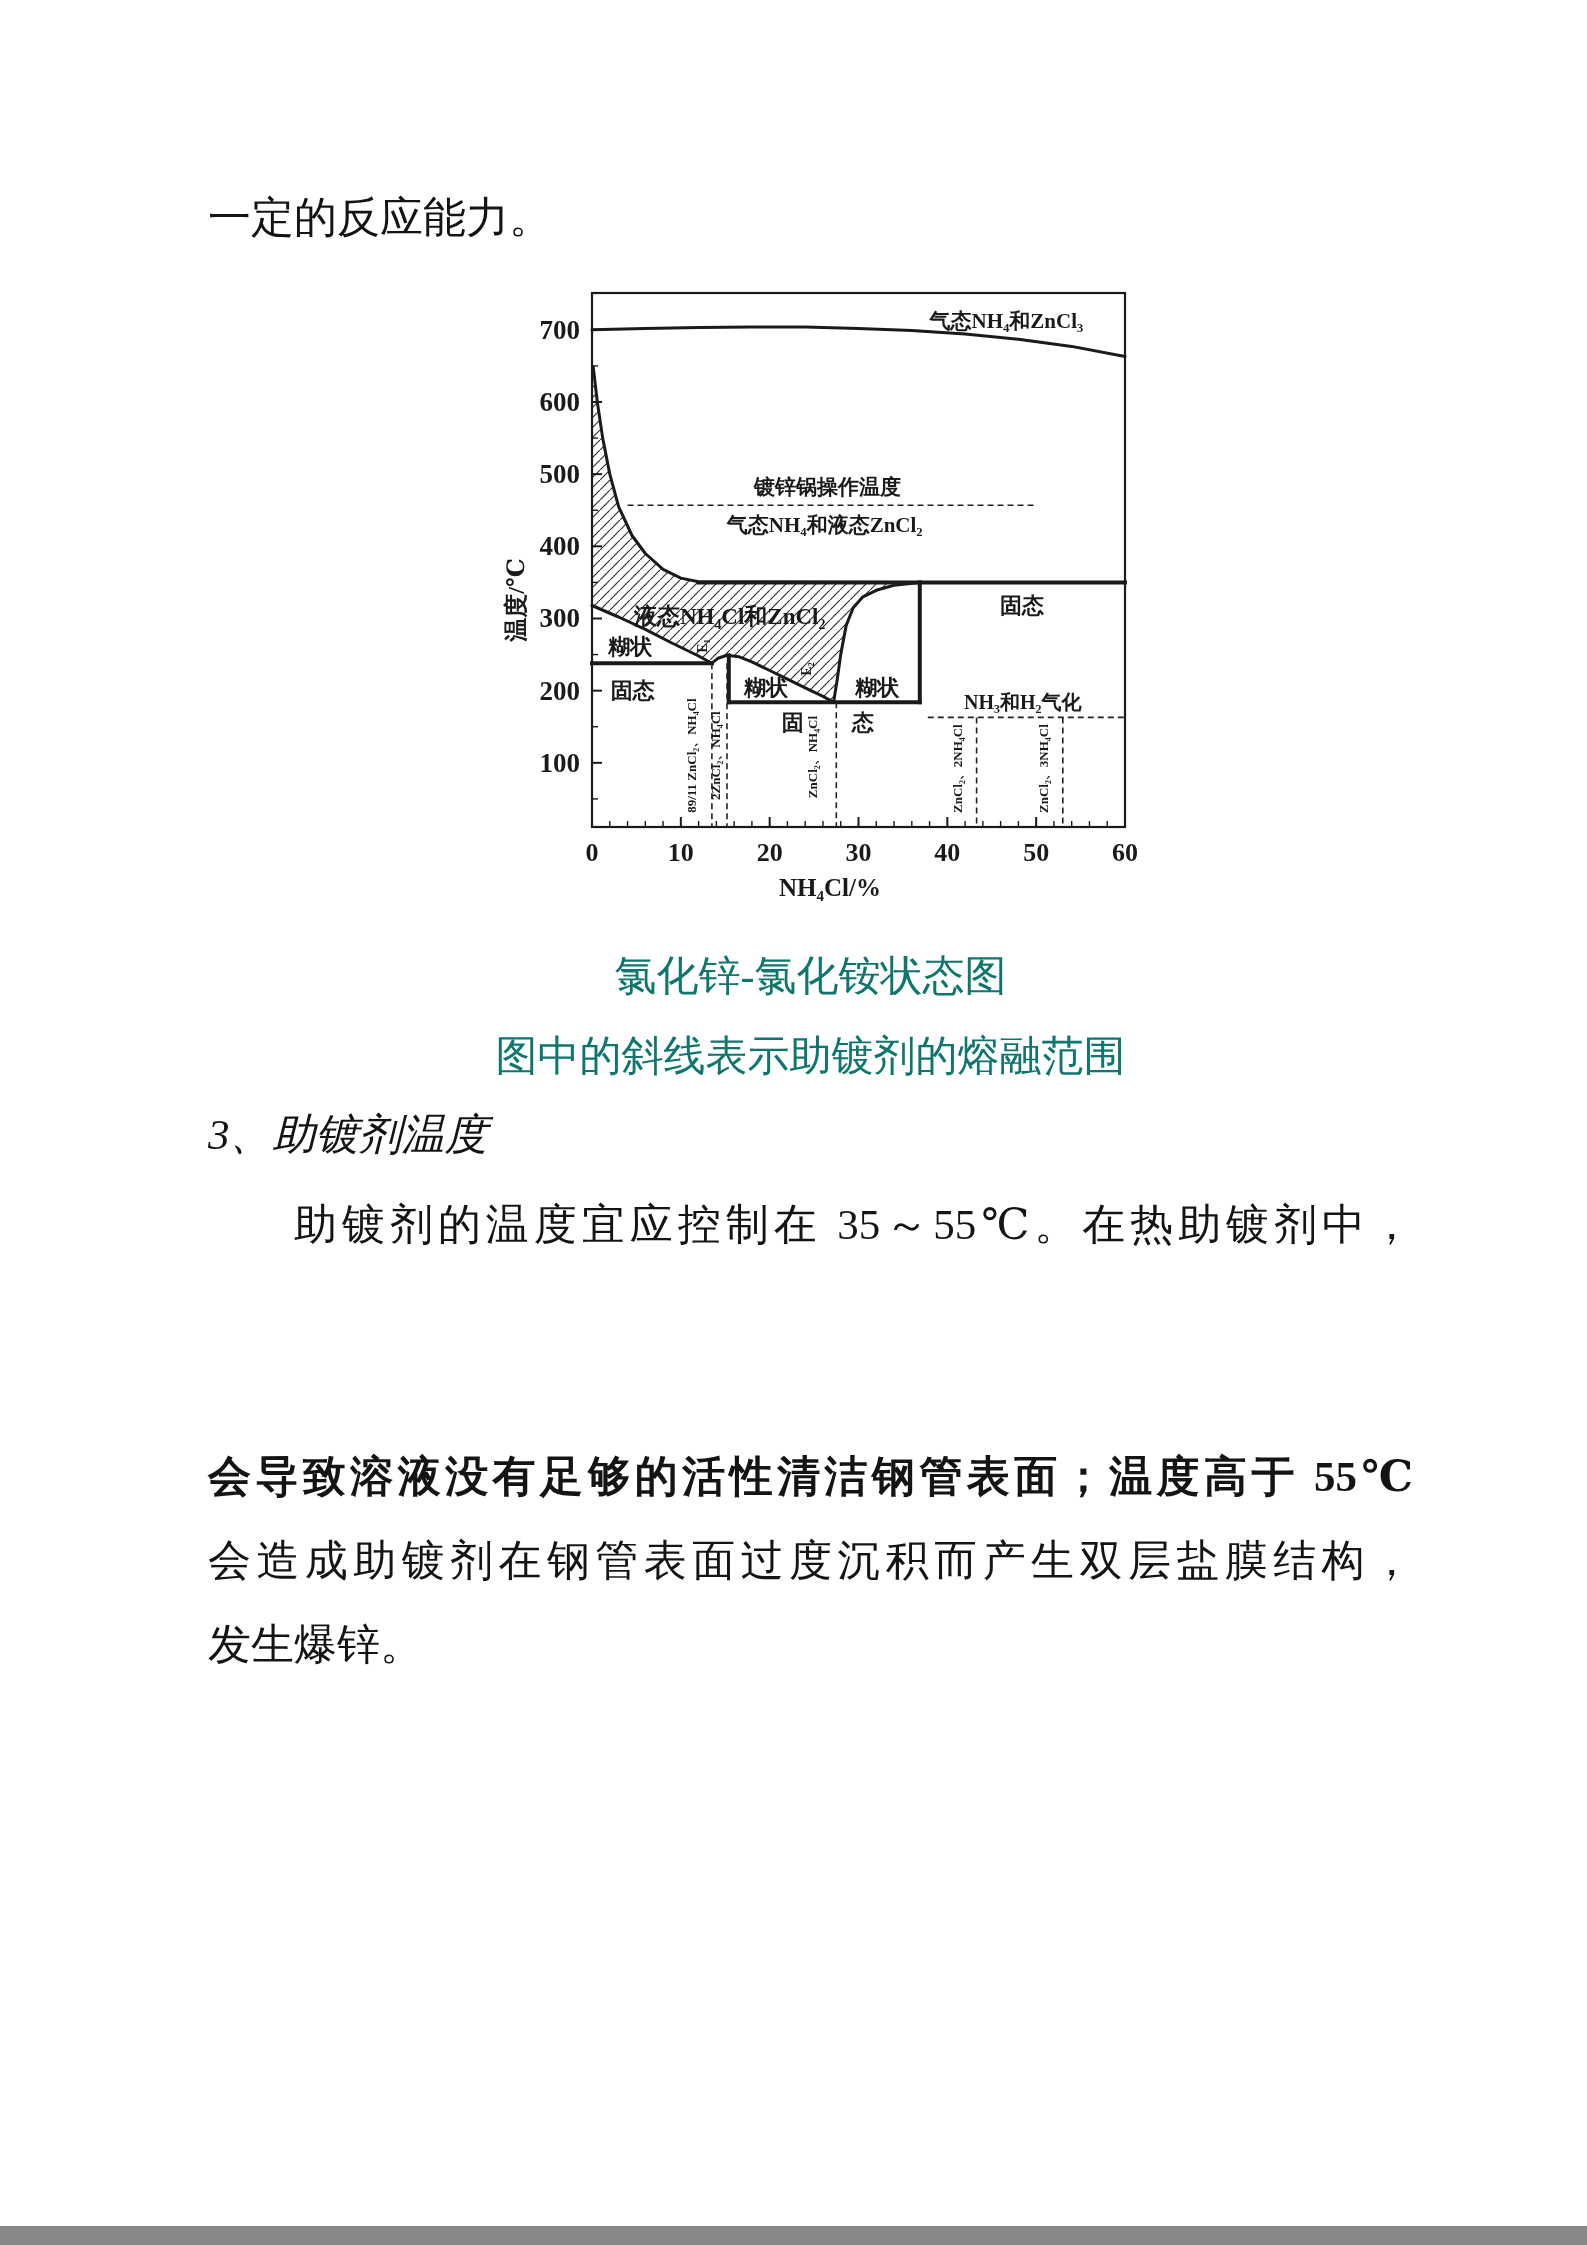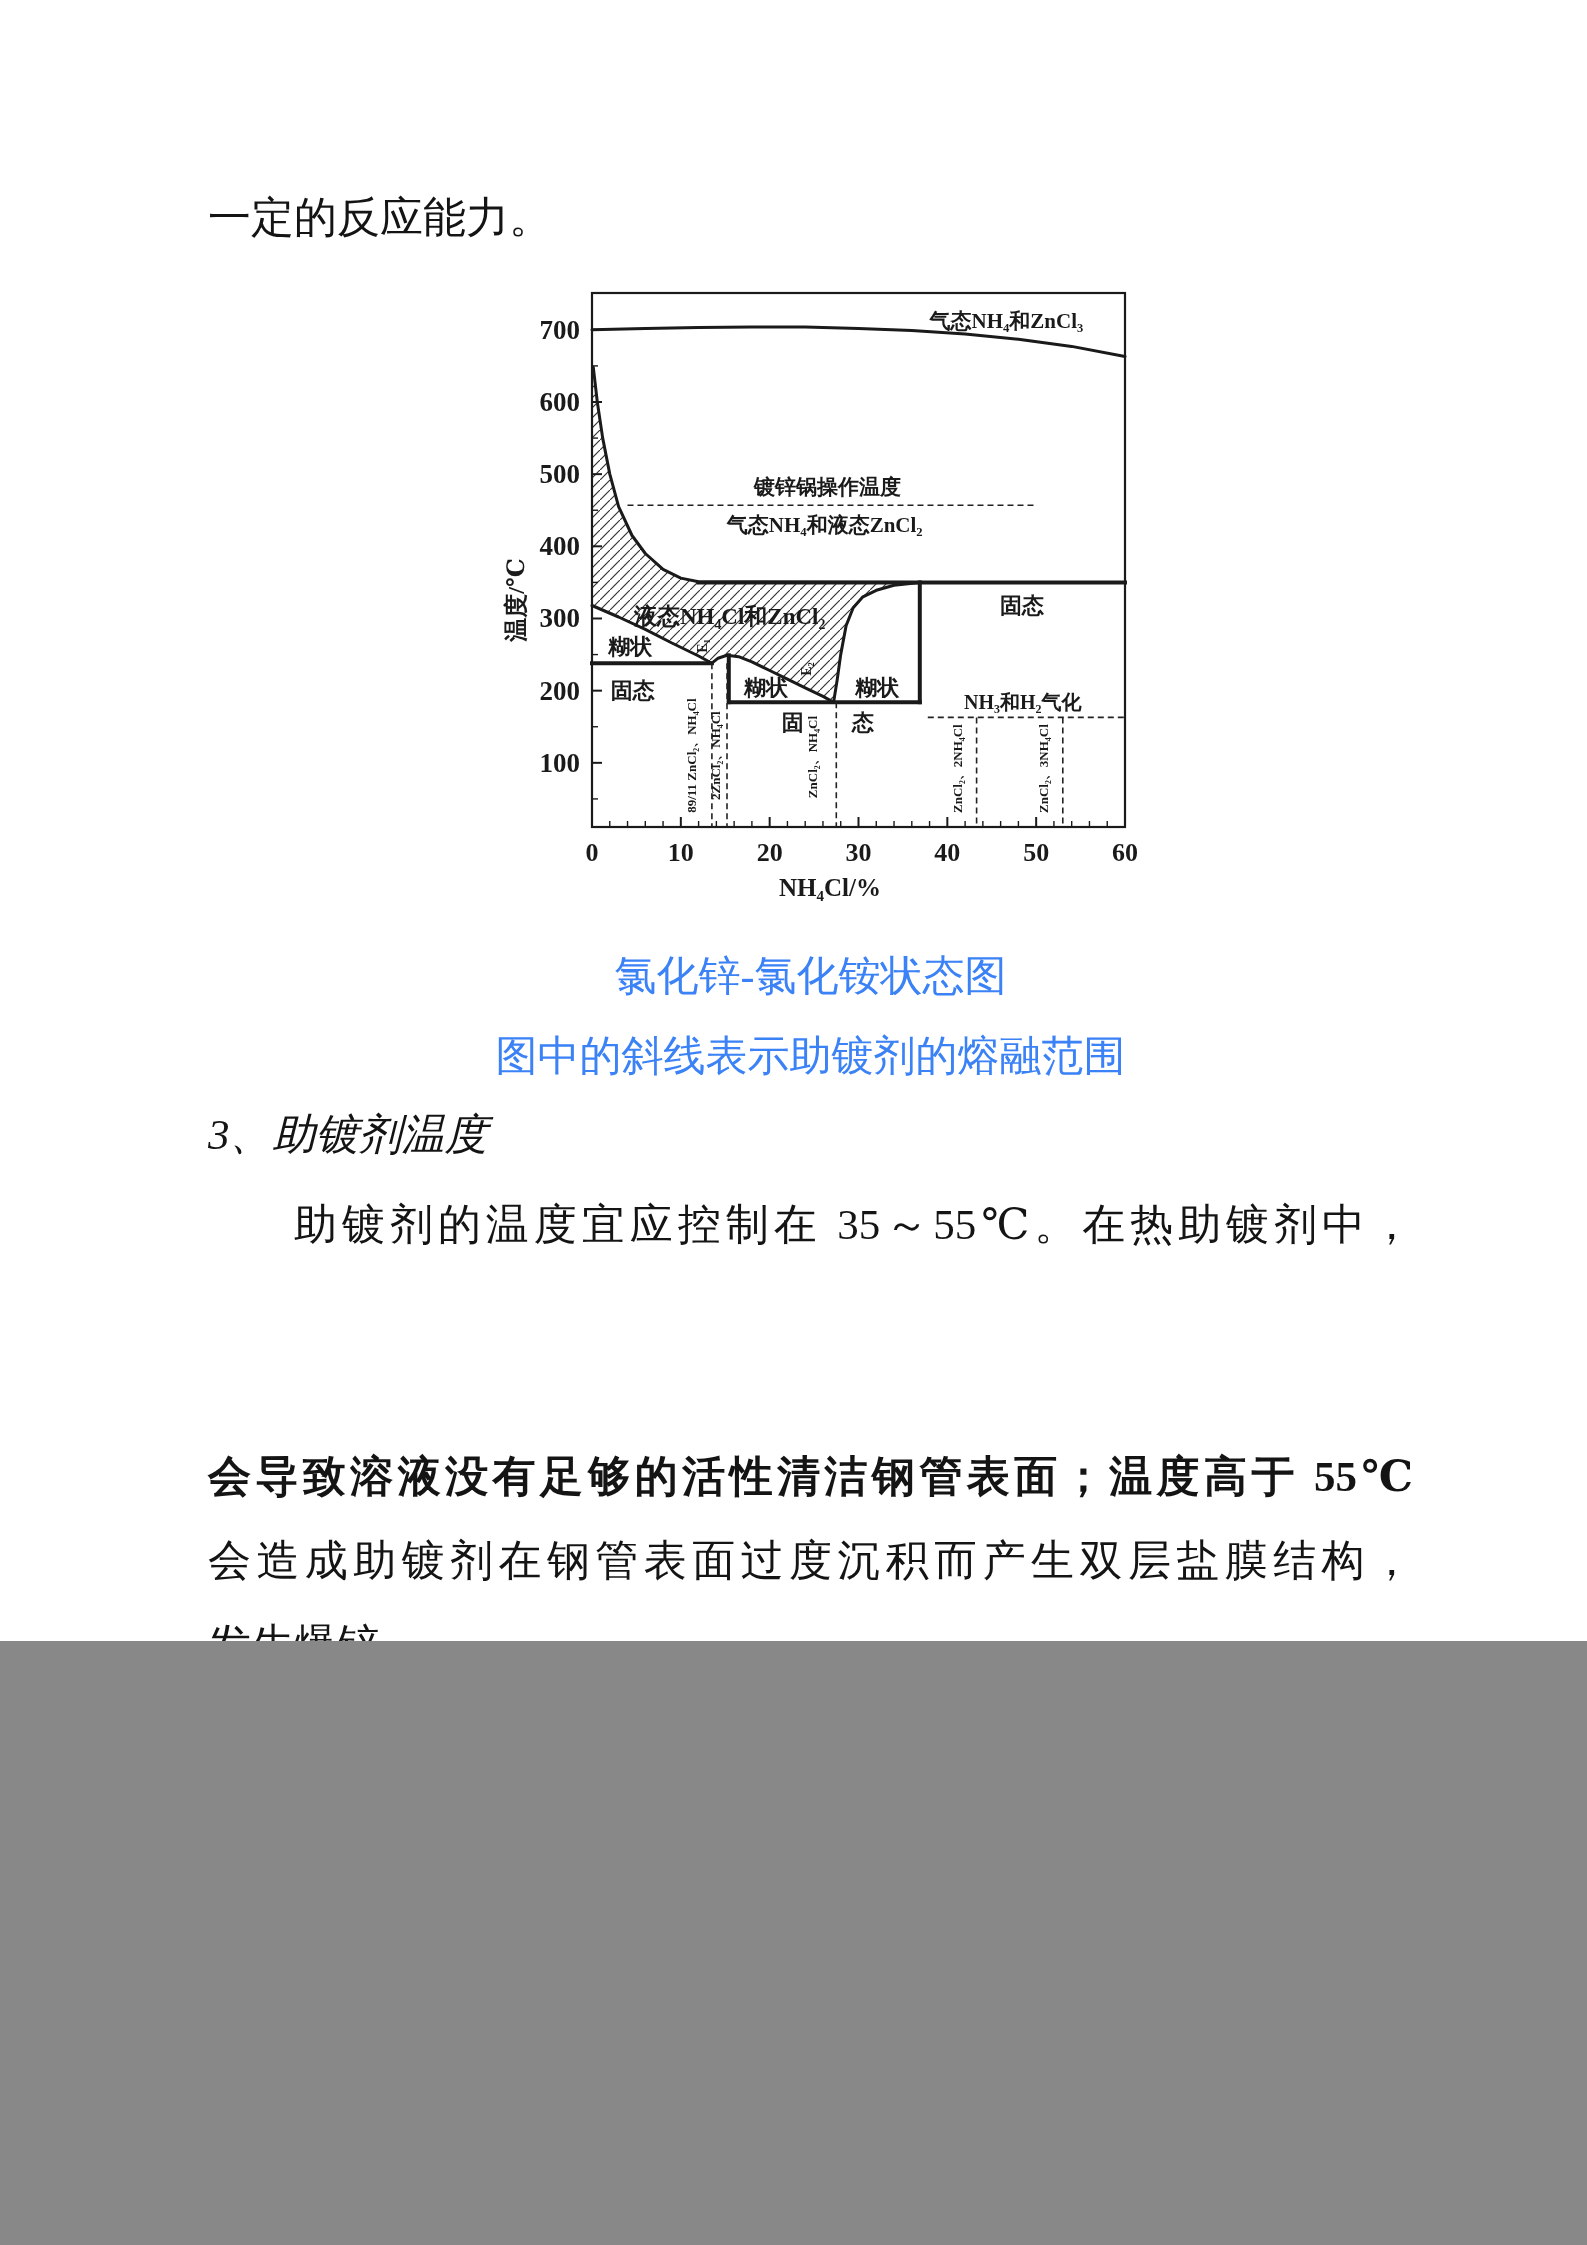--- a/index.html
+++ b/index.html
@@ -1,18 +1,18 @@
 <!DOCTYPE html>
 <html><head>
 <meta charset="utf-8">
 <style>
   html,body{margin:0;padding:0;background:#888;}
   .page{
     position:relative;
-    width:1587px;height:1641px;
+    width:1587px;height:2226px;
     background:#ffffff;
     font-family:"Liberation Serif","DejaVu Serif",serif;
     color:#111;
     overflow:hidden;
   }
   .tline{
     position:absolute;
     font-size:43px;
     line-height:1.18;
     white-space:pre;
@@ -30,21 +30,21 @@
     box-sizing:border-box;
   }
   .pline.nojust{text-align:left;text-align-last:left;white-space:pre;}
   .pline.indent{padding-left:86px;}
   .caption{
     position:absolute;
     left:208px;
     width:1205px;
     text-align:center;
     font-size:42px;
-    color:#3b82f6;
+    color:#0f766e;
     white-space:pre;
   }
   svg text{fill:#1a1a1a;}
   .chart-svg{position:absolute;left:460px;top:268px;}
 </style>
 </head>
 <body>
 
 <div class="page">
 

